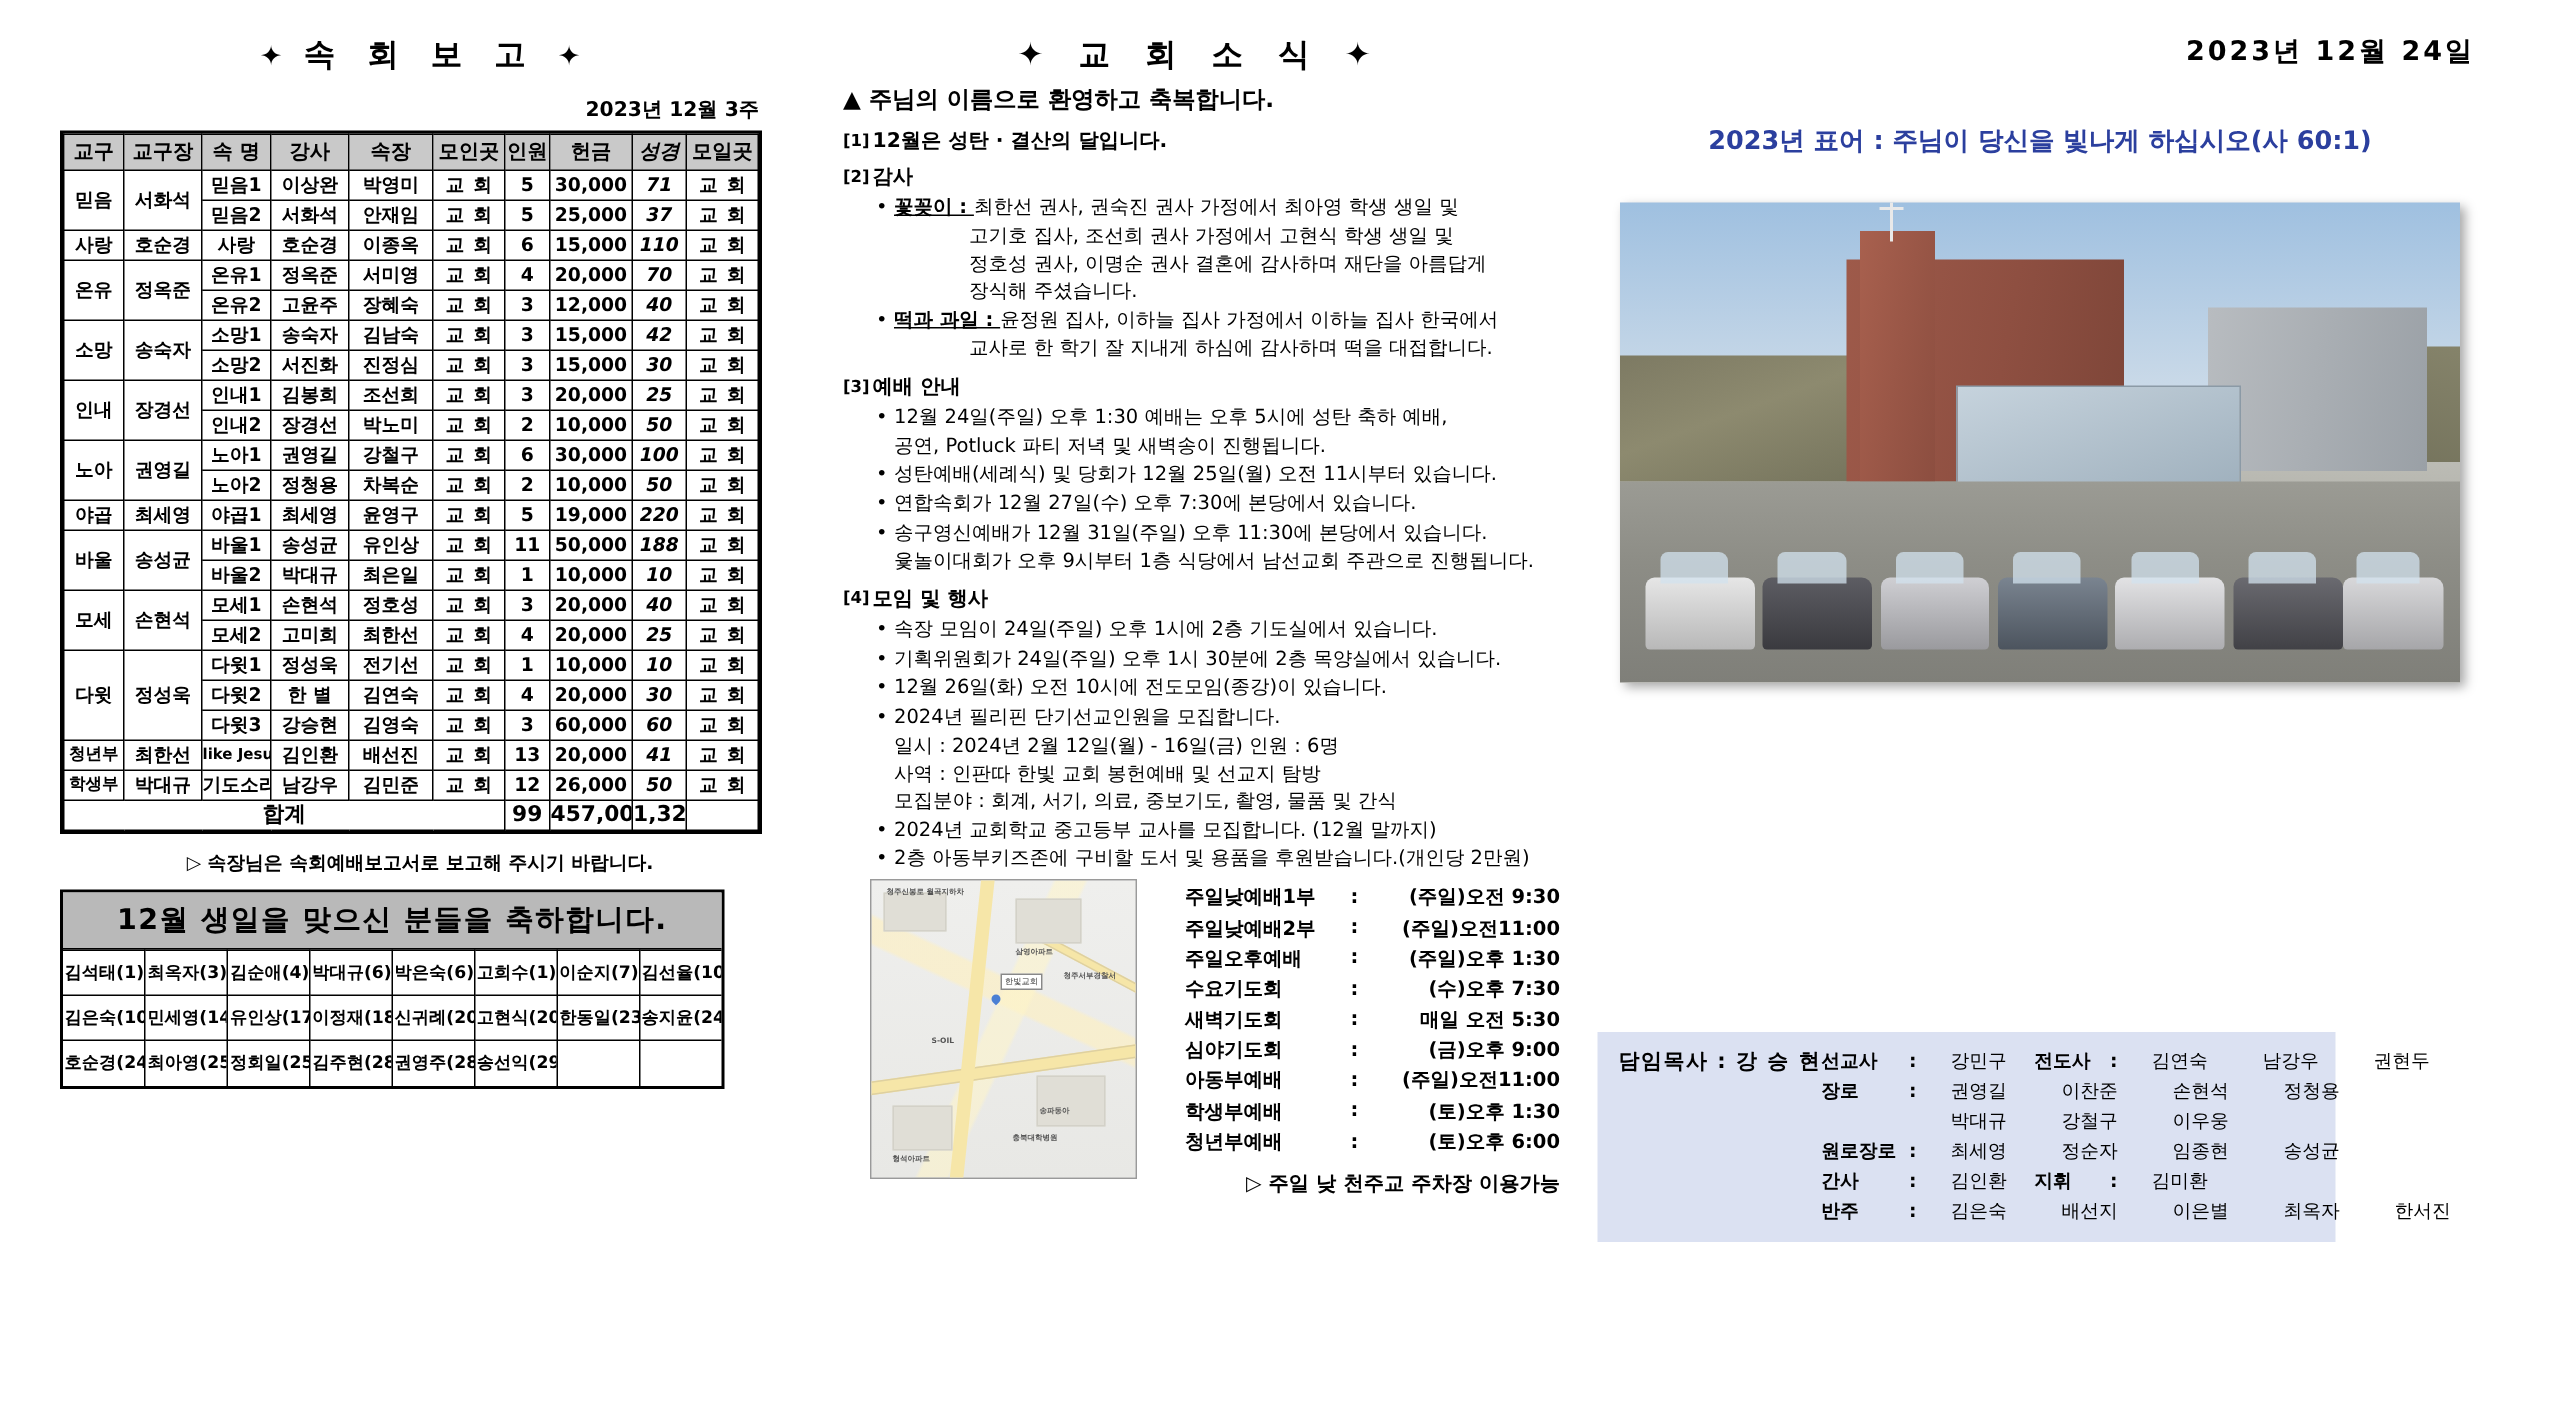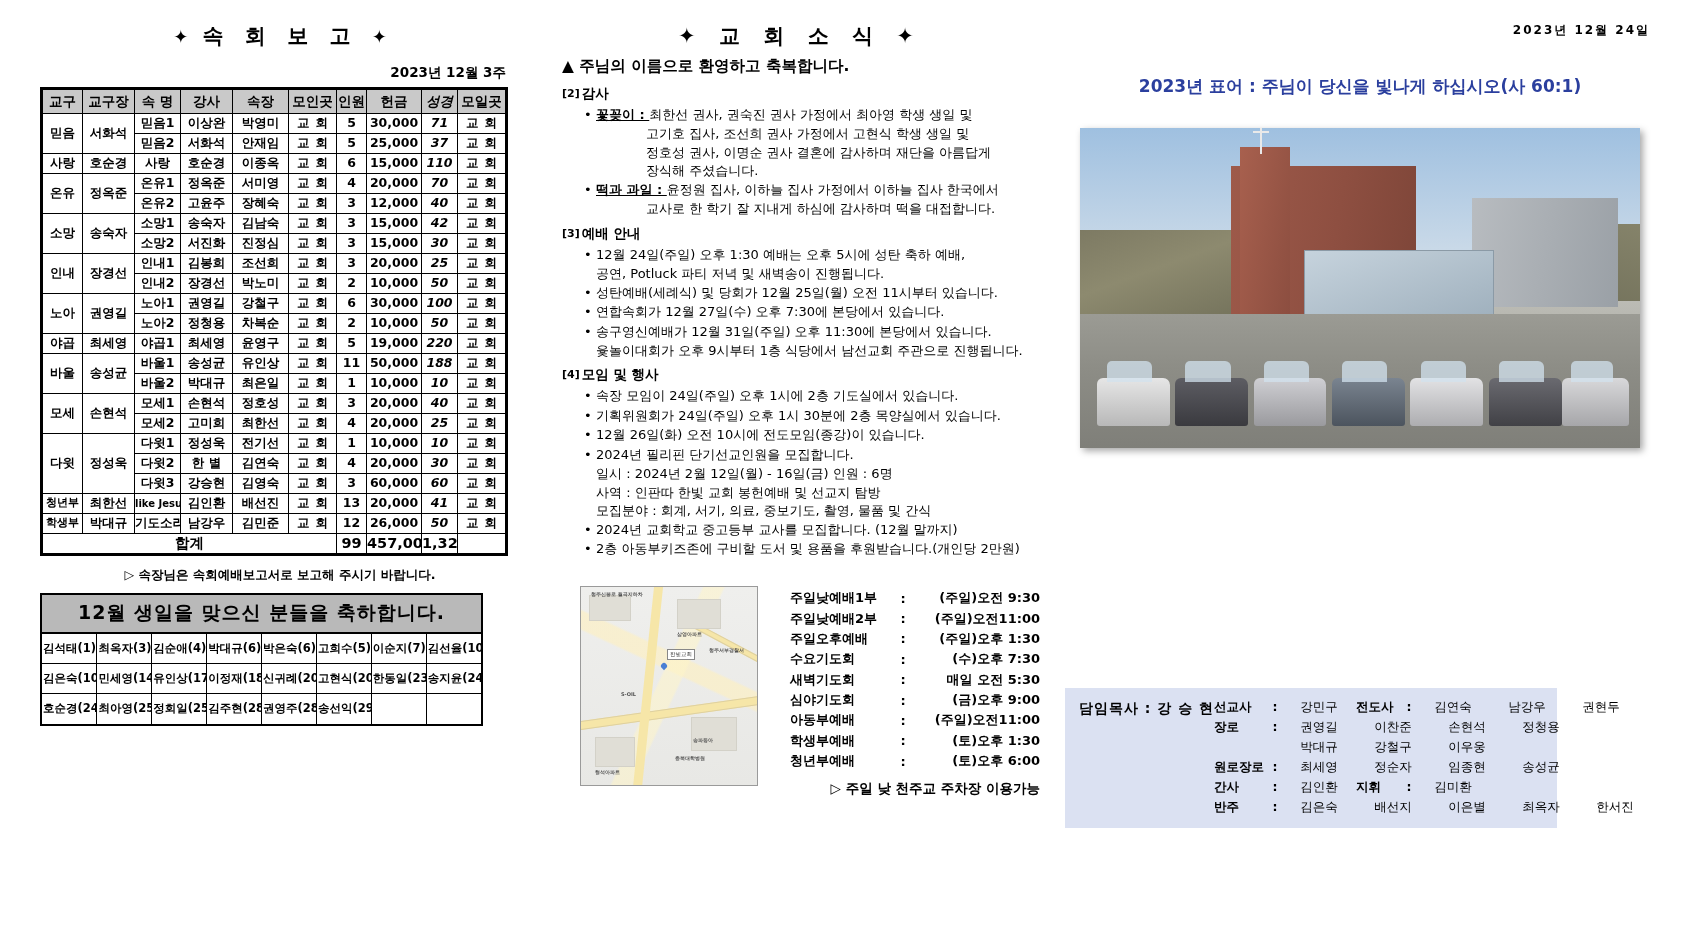--- a/index.html
+++ b/index.html
@@ -236,21 +236,21 @@
     font-weight:bold;
     margin-top:9px;
     text-align:right;
     white-space:nowrap;
   }
 
   
   .col-right { position:absolute; left:1060px; top:22px; width:600px; }
   .date-head {
     text-align:right;
-    font-size:12px;
+    font-size:18px;
     font-weight:bold;
     letter-spacing:2px;
     padding-right:10px;
     margin-bottom:36px;
   }
   .motto {
     text-align:center;
     font-size:17px;
     font-weight:bold;
     color:#2b3f9e;
@@ -845,21 +845,21 @@
     <div class="bday-box">
       <div class="bday-head">12월 생일을 맞으신 분들을 축하합니다.</div>
       <table class="bday-table">
         <tbody id="bday-rows">
             <tr>
               <td>김석태(1)</td>
               <td>최옥자(3)</td>
               <td>김순애(4)</td>
               <td>박대규(6)</td>
               <td>박은숙(6)</td>
-              <td>고희수(5)</td>
+              <td>고희수(1)</td>
               <td>이순지(7)</td>
               <td>김선율(10)</td>
             </tr>
             <tr>
               <td>김은숙(10)</td>
               <td>민세영(14)</td>
               <td>유인상(17)</td>
               <td>이정재(18)</td>
               <td>신귀례(20)</td>
               <td>고현식(20)</td>
@@ -882,20 +882,23 @@
   </div>
 
   <div class="col-mid">
     <div class="news-title">
       <span class="star">✦</span>
       <span>교 회 소 식</span>
       <span class="star">✦</span>
     </div>
     <div class="welcome">▲ 주님의 이름으로 환영하고 축복합니다.</div>
     <div id="news-groups">
+        <div class="news-group">
+          <div class="group-head"><span class="num">[1]</span>12월은 성탄 · 결산의 달입니다.</div>
+        </div>
         <div class="news-group">
           <div class="group-head"><span class="num">[2]</span>감사</div>
           <div class="bullet-row">
             <span class="bullet-dot">•</span>
             <span class="bullet-text"><span class="btitle">꽃꽂이 : </span>최한선 권사, 권숙진 권사 가정에서 최아영 학생 생일 및</span>
           </div>
           <div class="sub-line indent-deep">고기호 집사, 조선희 권사 가정에서 고현식 학생 생일 및</div>
           <div class="sub-line indent-deep">정호성 권사, 이명순 권사 결혼에 감사하며 재단을 아름답게</div>
           <div class="sub-line indent-deep">장식해 주셨습니다.</div>
           <div class="bullet-row">

